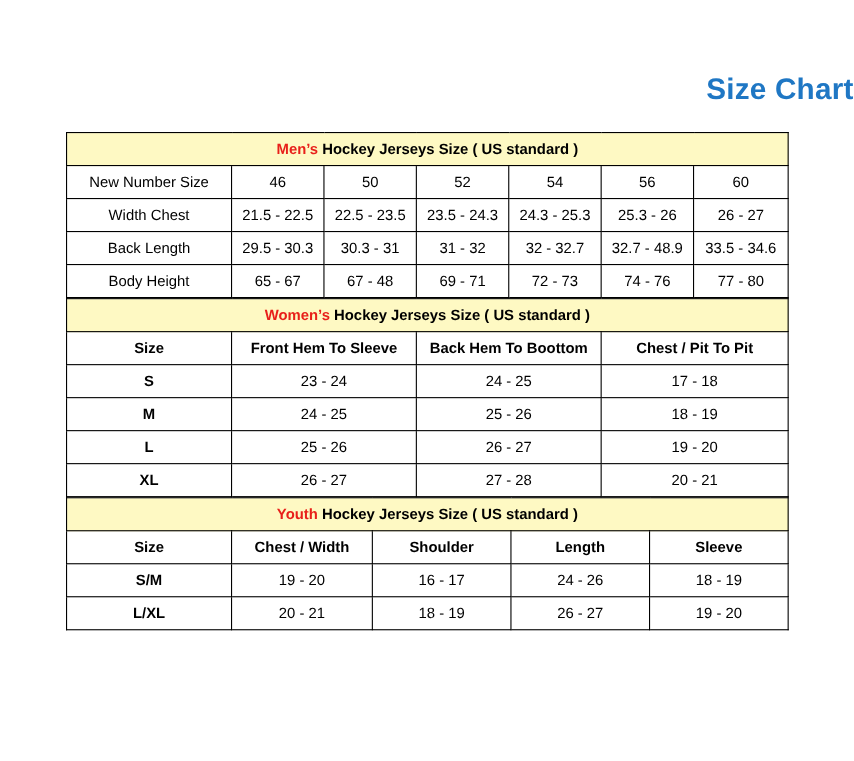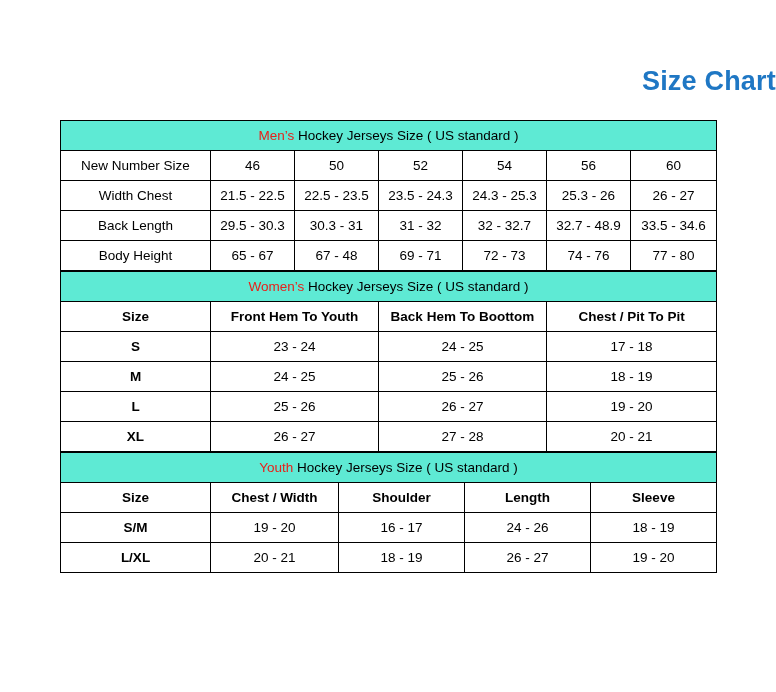--- a/index.html
+++ b/index.html
@@ -35,22 +35,22 @@
   }
   table.size-table td {
     border: 1px solid #000000;
     text-align: center;
     vertical-align: middle;
     font-size: 13.5px;
     height: 27px;
     padding: 1px 2px;
   }
   td.section-header {
-    background: #5eead4;
-    font-weight: normal;
+    background: #fef9c3;
+    font-weight: bold;
     font-size: 14.5px;
     height: 31px;
   }
   .hl-red {
     color: #e8201a;
   }
   td.col-head {
     font-weight: bold;
   }
   td.row-label {
@@ -127,21 +127,21 @@
       <col style="width:168px">
       <col style="width:168px">
       <col style="width:170px">
     </colgroup>
     <tbody>
       <tr>
         <td class="section-header" colspan="4"><span class="hl-red">Women’s</span><span> Hockey Jerseys Size ( US standard )</span></td>
       </tr>
       <tr>
         <td class="col-head">Size</td>
-        <td class="col-head">Front Hem To Youth</td>
+        <td class="col-head">Front Hem To Sleeve</td>
         <td class="col-head">Back Hem To Boottom</td>
         <td class="col-head">Chest / Pit To Pit</td>
       </tr>
       <tr>
         <td class="row-label-bold">S</td>
         <td>23 - 24</td>
         <td>24 - 25</td>
         <td>17 - 18</td>
       </tr>
       <tr>

